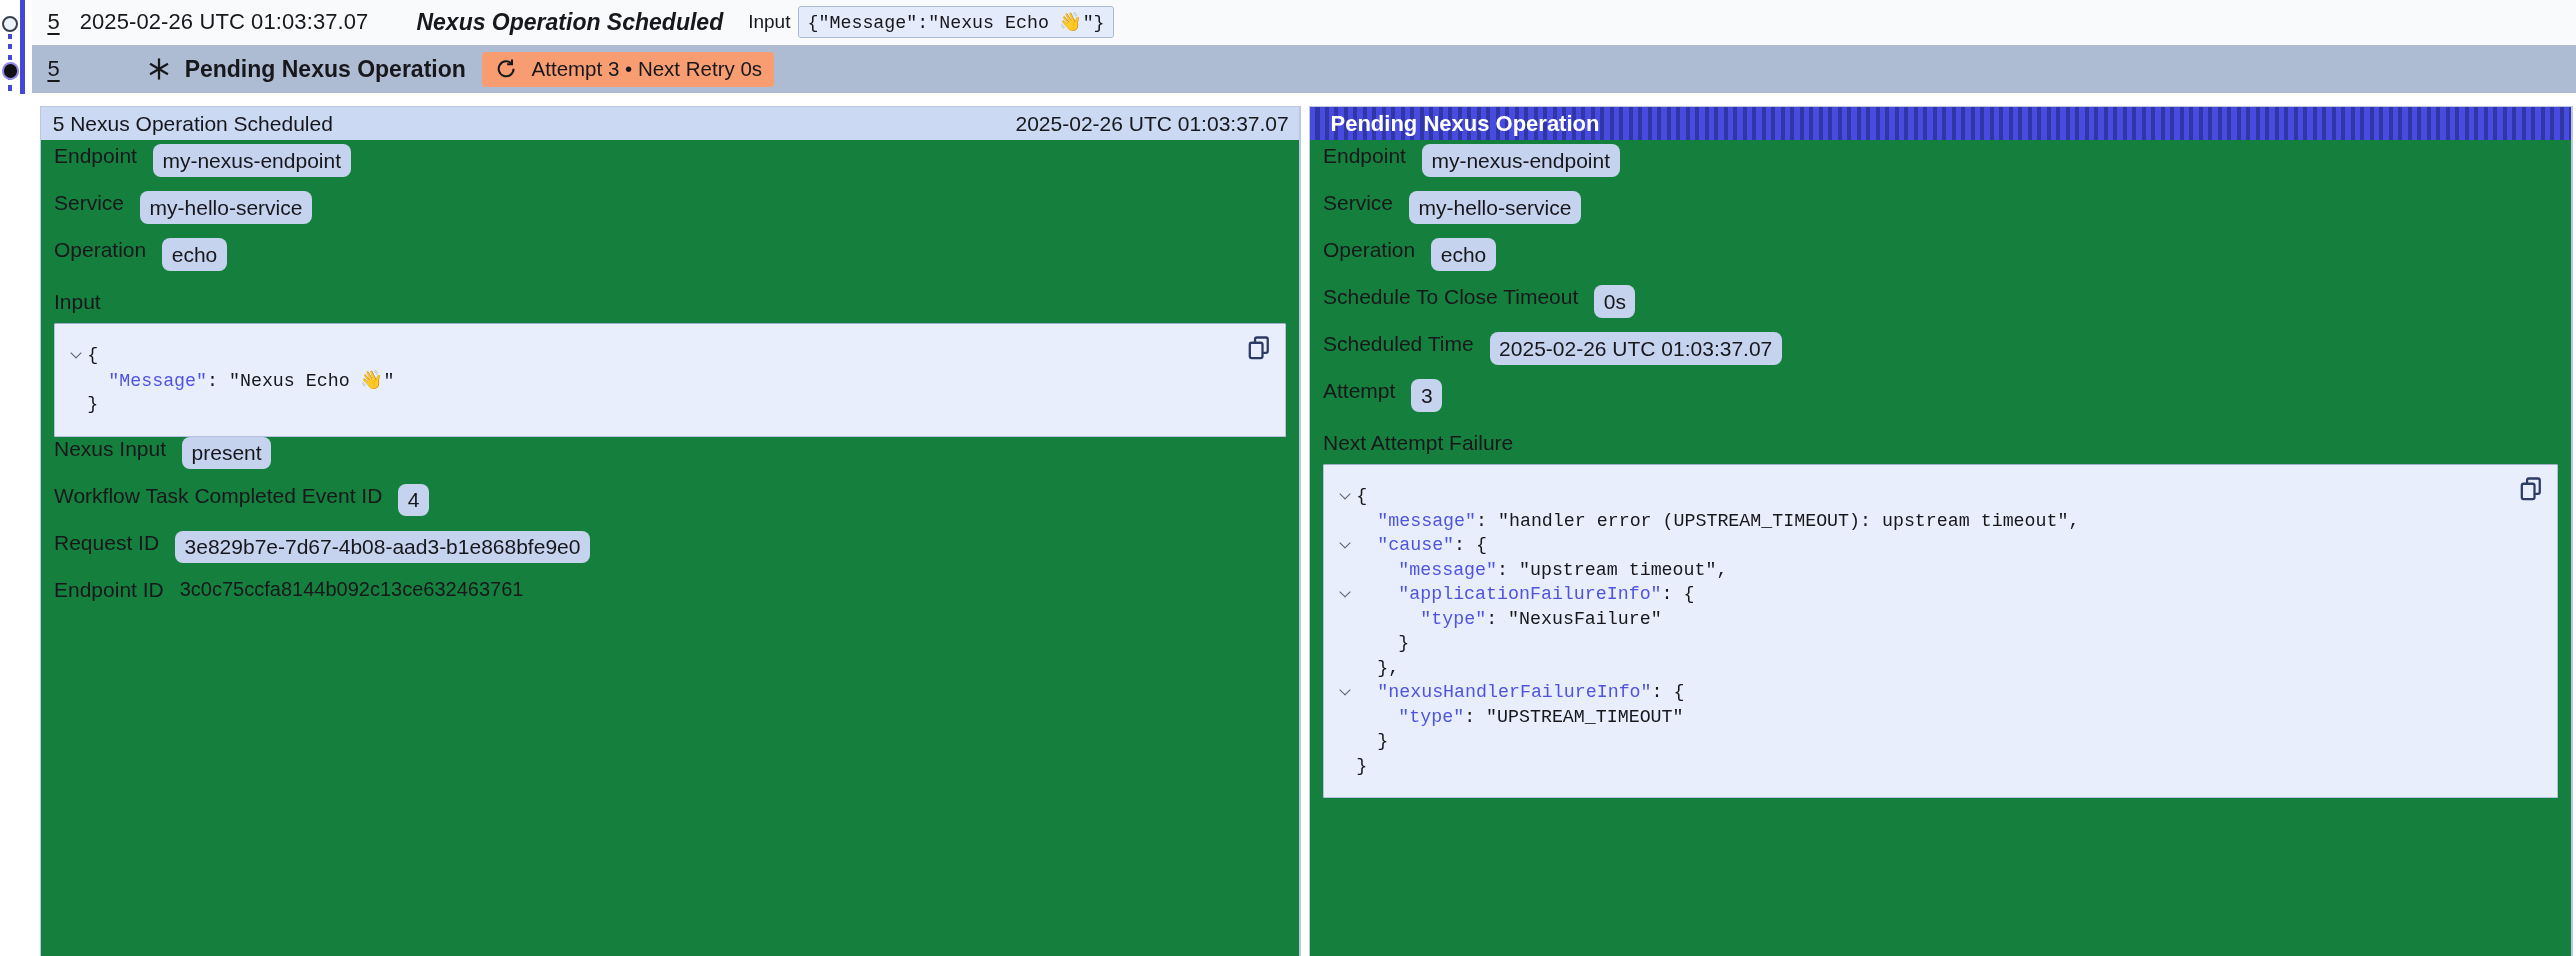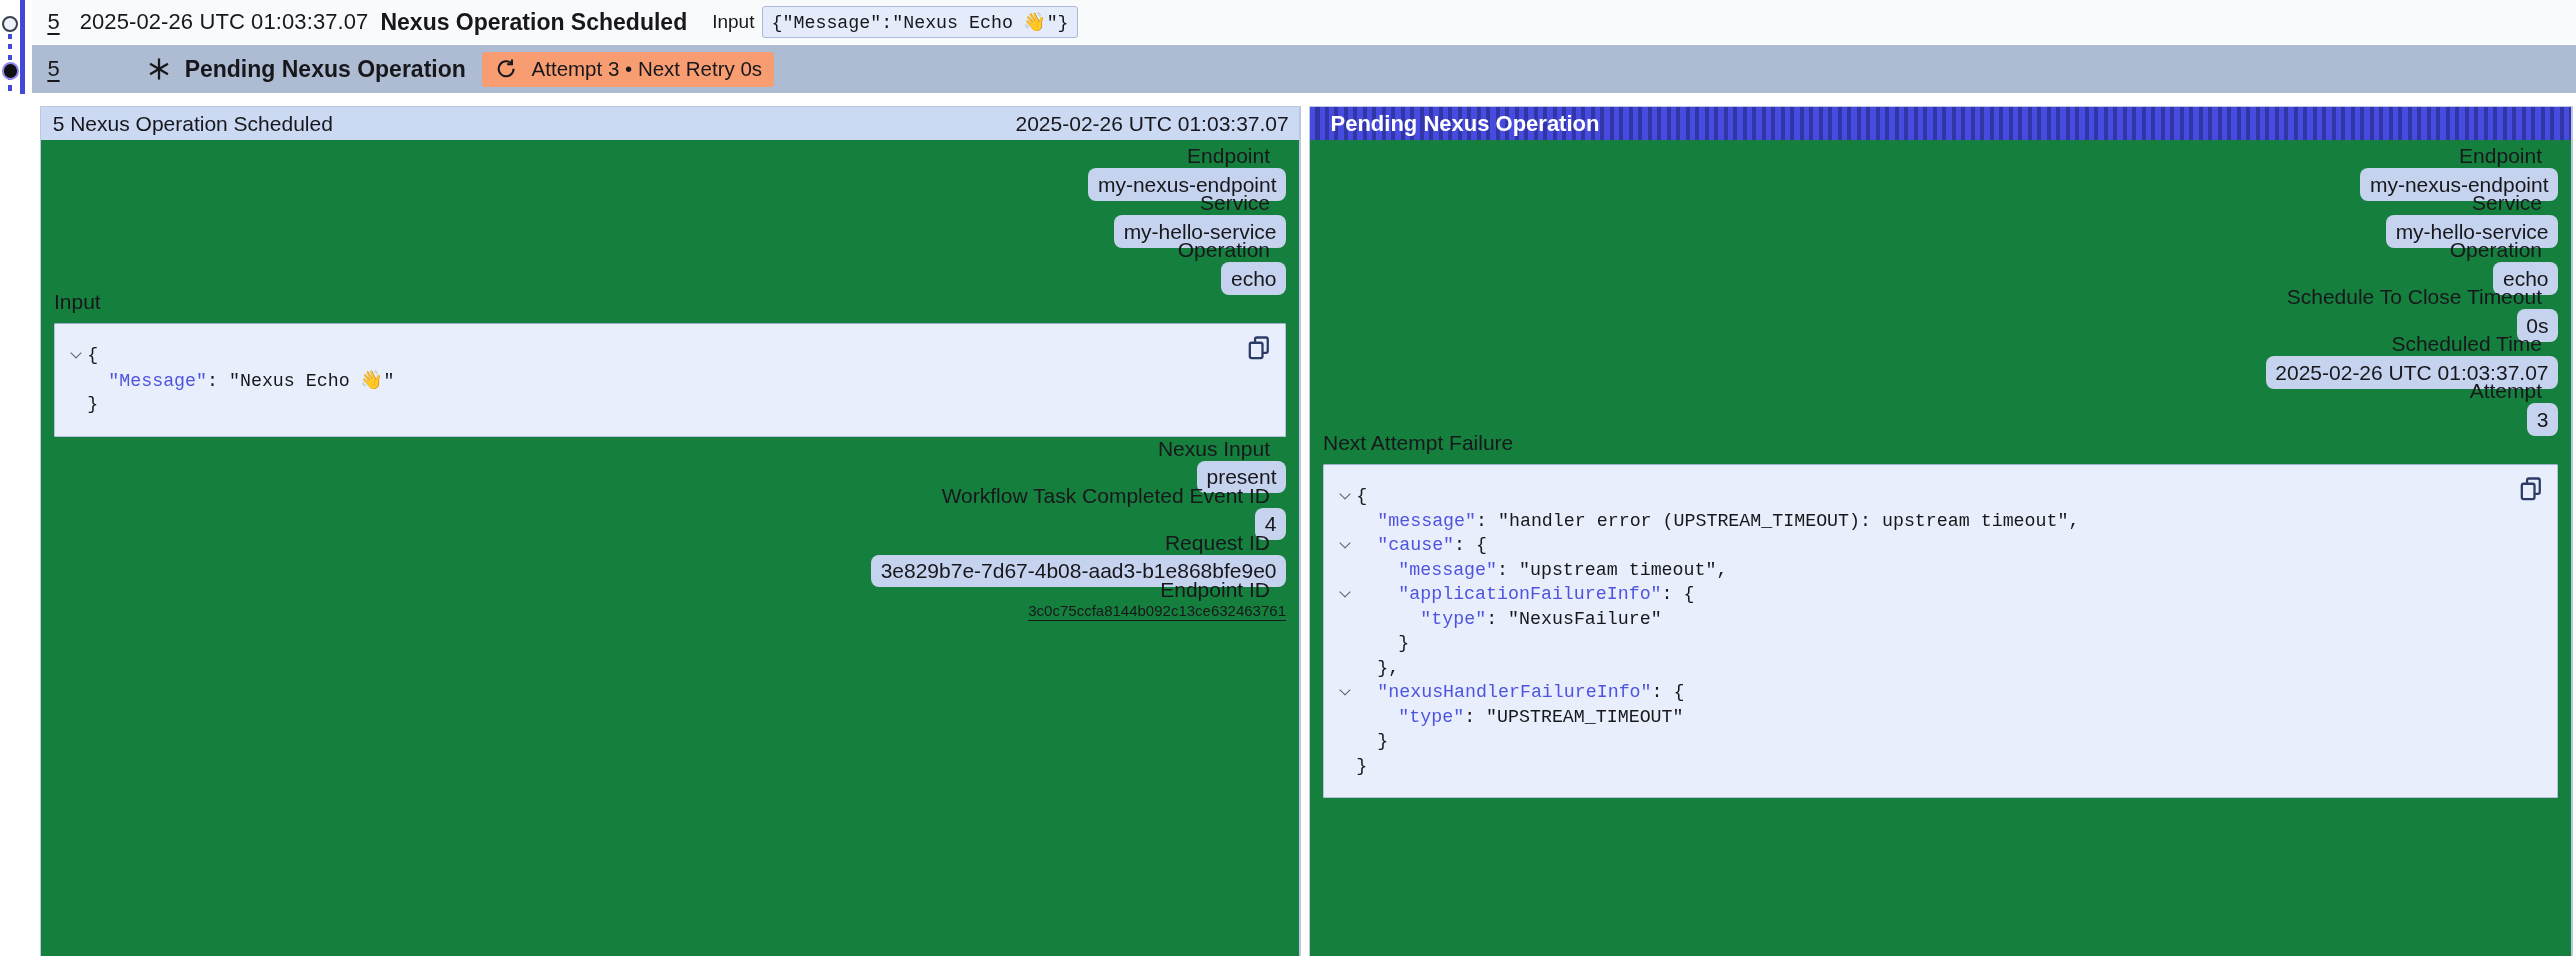--- a/index.html
+++ b/index.html
@@ -15,21 +15,21 @@
   .tl-circle-filled { position:absolute; left:1.5px; top:62px; width:17.6px; height:17.6px; border-radius:50%;
                       background:#101014; border:2.2px solid #928bec; }
 
   
   .hrow { position:absolute; left:32px; right:0; display:flex; align-items:center; }
   .hrow1 { top:0; height:44px; background:var(--row1-bg); font-size:22px; }
   .hrow2 { top:45px; height:48px; background:var(--row2-bg); font-size:22px; }
   .row-id { margin-left:15.4px; color:inherit; text-decoration:underline; text-underline-offset:3.7px; font-weight:500; }
   .row-time { margin-left:20px; letter-spacing:0.1px; }
   .row-title { font-weight:700; font-size:23px; }
-  .hrow1 .row-title { margin-left:12px; }
+  .hrow1 .row-title { margin-left:48px;font-style:italic; }
   .input-label-sm { margin-left:25px; font-size:19px; }
   .input-chip { margin-left:7.3px; height:32px; display:flex; align-items:center; padding:0 8.8px;
                 background:var(--input-chip-bg); border:1.5px solid var(--input-chip-border); border-radius:2.9px;
                 font-family:"Liberation Mono", monospace; font-size:18.3px; }
   .ast-icon { margin-left:86px; display:flex; }
   .hrow2 .row-title { margin-left:13px; }
   .retry-badge { margin-left:16px; height:35px; display:flex; align-items:center; gap:14px;
                  background:var(--badge-bg); border-radius:3.7px; padding:0 12.4px; font-size:20.5px; }
 
   
@@ -37,24 +37,24 @@
            border-left:1.5px solid var(--panel-border); border-right:2.2px solid var(--panel-border);
            border-top:1.5px solid var(--panel-border); }
   .panel-left  { left:40px;  width:1261px; }
   .panel-right { left:1309px; width:1264px; }
   .panel-header { height:33px; display:flex; align-items:center; justify-content:space-between;
                   padding:0 10.3px 0 11.7px; background:var(--header-bg); font-size:21px; }
   .panel-header.striped { background:repeating-linear-gradient(90deg, var(--stripe-light) 0 5.1px, var(--stripe-dark) 5.1px 9.5px);
                           color:#ffffff; font-weight:600; font-size:22px; padding-left:20.5px; }
   .panel-body { padding:4.4px 13px 0 13px; }
 
-  .field-row { height:47px; display:flex; align-items:flex-end;flex-direction:column; }
+  .field-row { height:47px; display:flex; align-items:flex-start; }
   .field-label { font-size:21px; margin-right:16px; }
   .chip { background:var(--chip-bg); border-radius:8px; padding:4.4px 9.5px; font-size:21px; }
-  .link-value { font-size:15px; text-decoration:underline; text-underline-offset:4.4px; color:inherit; }
+  .link-value { font-size:20px; text-underline-offset:4.4px; color:inherit; }
 
   .group-label { height:29px; display:flex; align-items:flex-end; font-size:21px; margin-top:2.9px; padding-bottom:2.9px; }
 
   .codeblock { position:relative; margin-top:5.9px; background:var(--code-bg);
                border:1.5px solid var(--code-border); border-top-color:#9fafcf; border-radius:1.5px;
                padding:19px 14.6px 19px 10.3px; }
   .code-line { display:flex; align-items:center; height:24.5px;
                font-family:"Liberation Mono", monospace; font-size:18.3px; white-space:pre; }
   .code-gutter { width:22px; display:flex; justify-content:center; align-items:center; flex:none; }
   .chev { width:8px; height:8px; border-right:1.8px solid #5a6070; border-bottom:1.8px solid #5a6070;

